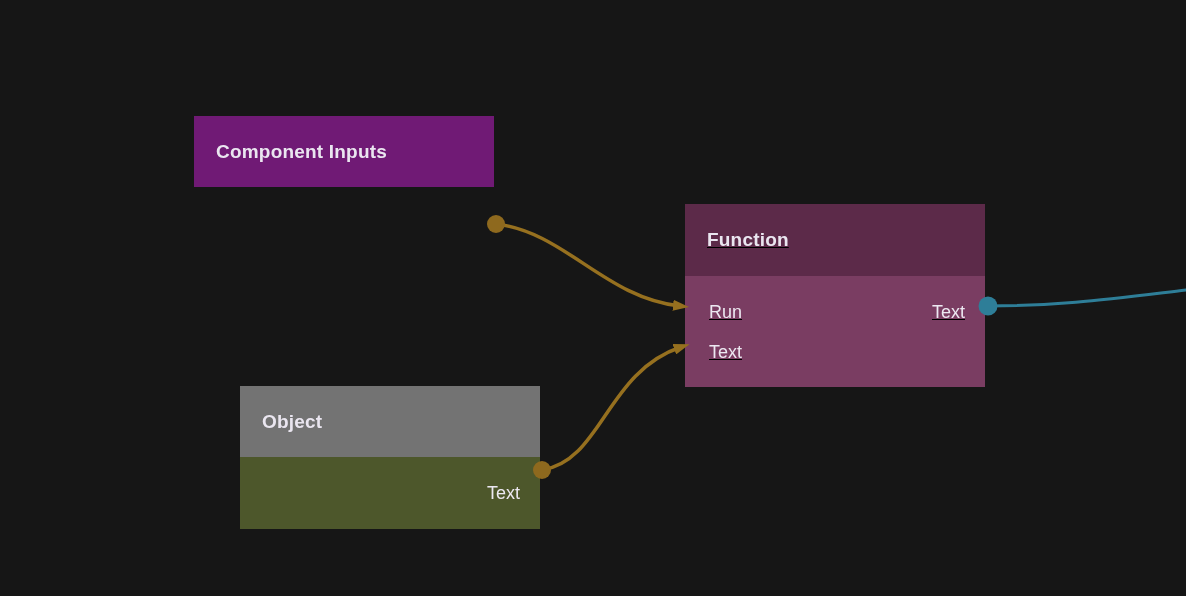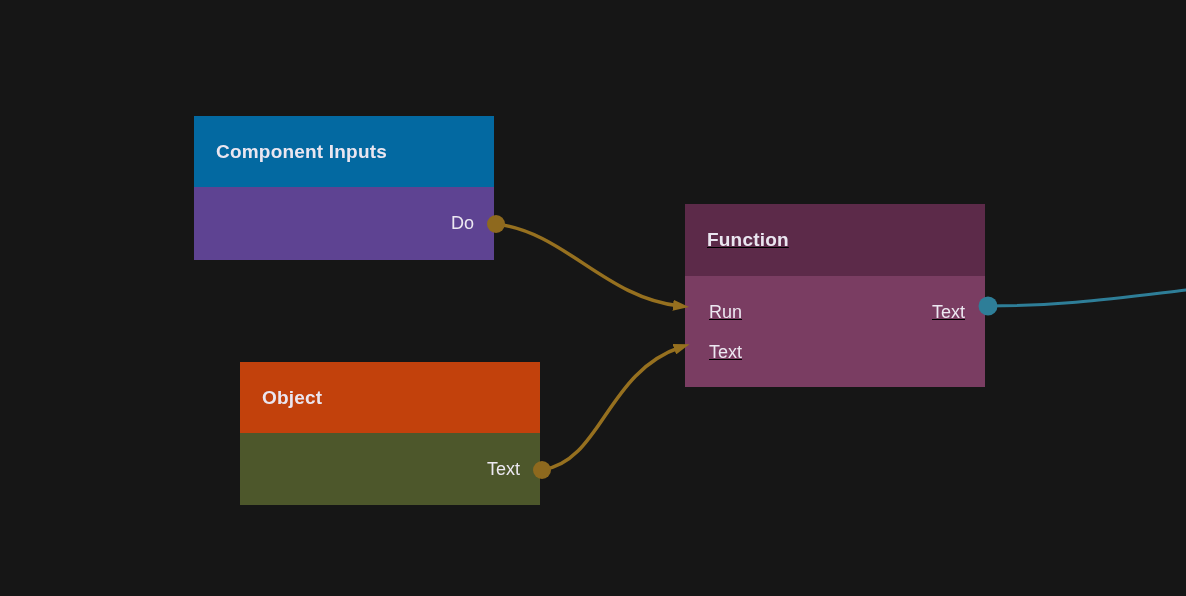--- a/index.html
+++ b/index.html
@@ -86,30 +86,27 @@
     pointer-events: none;
   }
   .wire-layer path, .wire-layer circle { pointer-events: auto; }
 </style>
 </head>
 <body>
 
 <div class="canvas" style="background-color: rgb(22, 22, 22);">
 
   <div class="node" id="node-component-inputs">
-    <div class="node-header" style="background-color: #0369a1;">
+    <div class="node-header" style="background-color: #701a75;">
       <span class="node-title">Component Inputs</span>
-    </div>
-    <div class="node-body" style="background-color: rgb(94, 67, 146);">
-      <span class="port-label">Do</span>
     </div>
   </div>
 
   <div class="node" id="node-object">
-    <div class="node-header" style="background-color: #c2410c;">
+    <div class="node-header" style="background-color: #737373; margin-top: 24px;">
       <span class="node-title">Object</span>
     </div>
     <div class="node-body" style="background-color: rgb(77, 87, 43);">
       <span class="port-label">Text</span>
     </div>
   </div>
 
   <div class="node" id="node-function">
     <div class="node-header" style="background-color: rgb(92, 42, 73);">
       <span class="node-title">Function</span>

